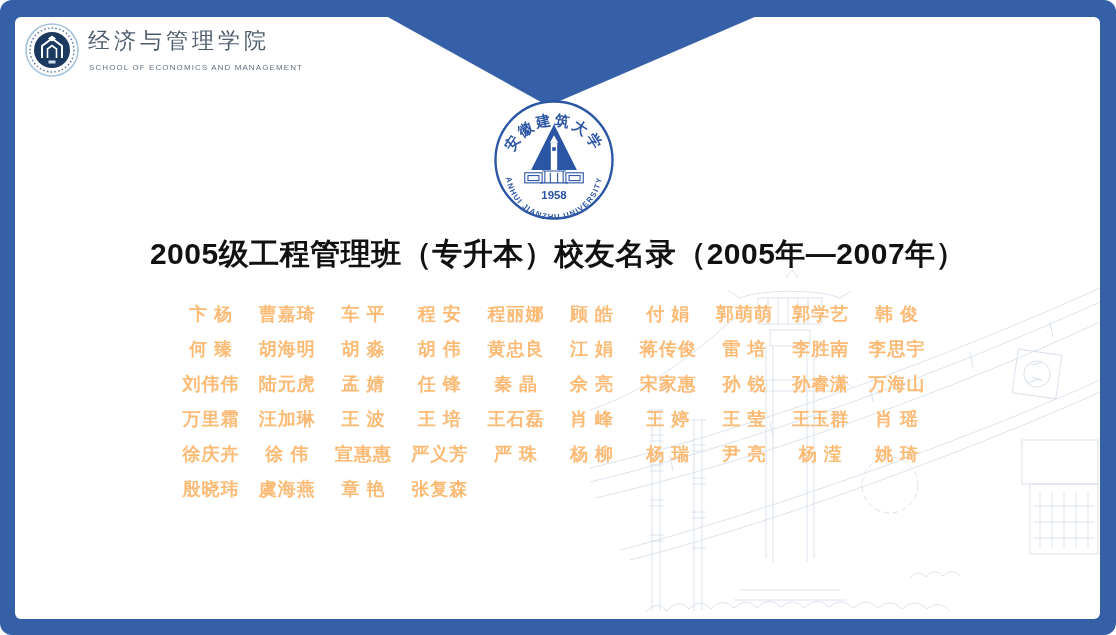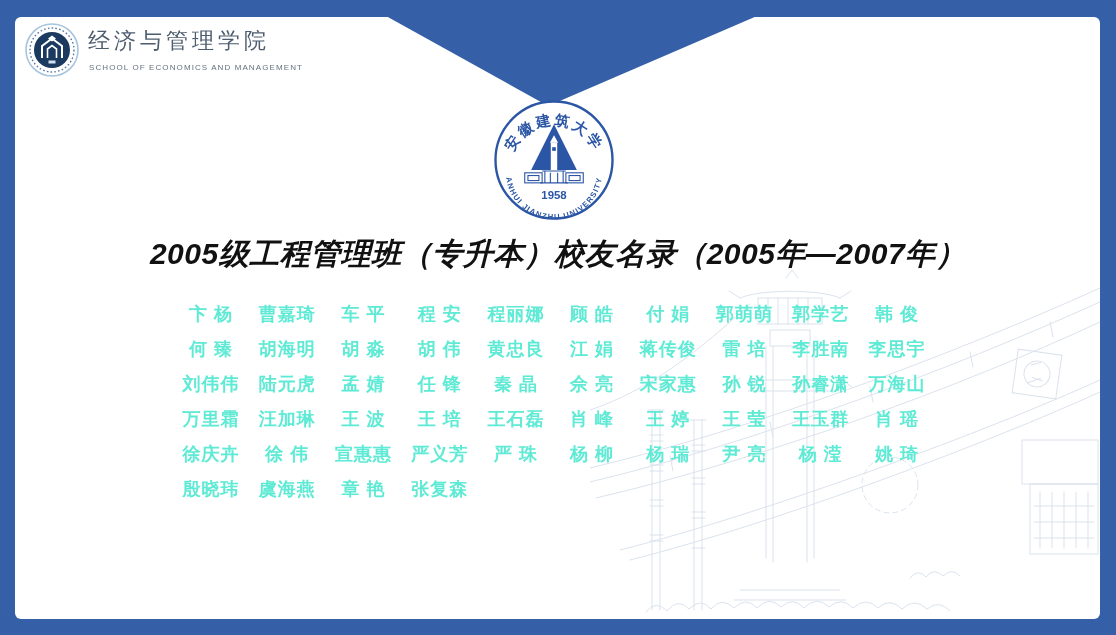--- a/index.html
+++ b/index.html
@@ -1,21 +1,21 @@
 <!DOCTYPE html>
 <html><head>
 <meta charset="utf-8">
 <style>
   html,body{margin:0;padding:0;}
   body{
     width:1116px;height:635px;overflow:hidden;
     font-family:"Liberation Sans","DejaVu Sans",sans-serif;
     background:#ffffff;
   }
-  .stage{position:relative;width:1116px;height:635px;background:#3560A8;}
+  .stage{position:relative;width:1116px;height:635px;background:#3560A8;border-radius:12px;}
   .panel{
     position:absolute;left:15px;top:17px;width:1085px;height:602px;
     background:#ffffff;border-radius:6px;
   }
   
   .banner-triangle{
     position:absolute;left:386px;top:16px;width:371px;height:90px;
     background:#3560A8;
     clip-path:polygon(0 0,100% 0,43.7% 100%);
   }
@@ -29,31 +29,31 @@
   .school-en{
     position:absolute;left:65px;top:33px;
     font-size:8px;letter-spacing:1.1px;color:#64727F;font-weight:500;white-space:nowrap;margin-top:8px;
   }
   
   .seal{position:absolute;left:490px;top:96px;}
   
   .title{
     position:absolute;left:0;top:234px;width:1116px;
     text-align:center;font-size:30px;font-weight:800;letter-spacing:0.5px;
-    color:#111111;white-space:nowrap;font-style:italic;
+    color:#111111;white-space:nowrap;
   }
   
   .names-grid{
     position:absolute;left:173px;top:296px;width:762px;
     display:grid;grid-template-columns:repeat(10,1fr);grid-auto-rows:35px;
   }
   .name{
     display:flex;align-items:center;justify-content:center;
     font-size:18px;font-weight:700;letter-spacing:1px;
-    color:#5eead4;white-space:nowrap;
+    color:#fdba74;white-space:nowrap;
   }
   
   .sketch{position:absolute;left:590px;top:260px;opacity:.32;pointer-events:none;}
 </style>
 </head>
 <body>
 
 <div class="stage">
   <div class="panel"></div>
   <div class="banner-triangle"></div>

